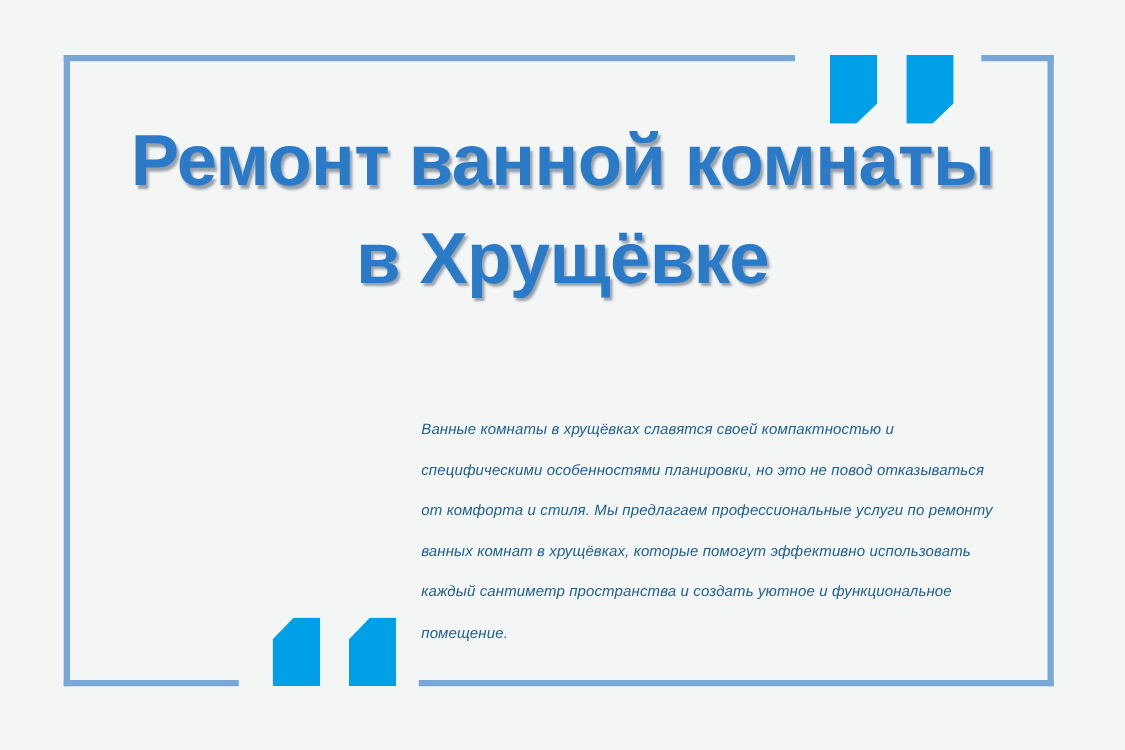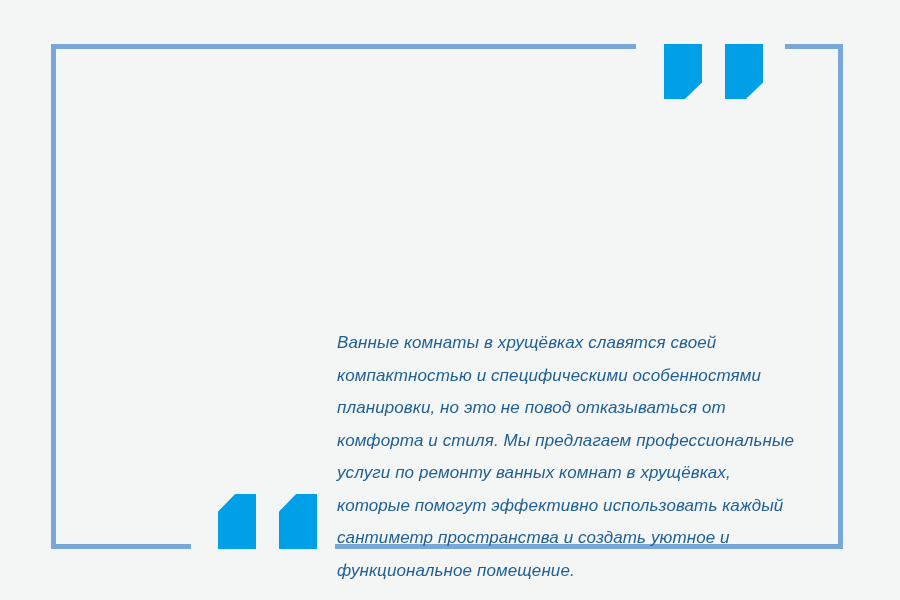--- a/index.html
+++ b/index.html
@@ -115,21 +115,21 @@
 
   
   #body-text {
     position: absolute;
     left: 337px;
     top: 327px;
     width: 468px;
     font-family: "Liberation Sans Narrow", "Liberation Sans", sans-serif;
     font-style: italic;
     font-weight: normal;
-    font-size: 17px;
+    font-size: 12px;
     line-height: 32.5px;
     color: #1f5f93;
     letter-spacing: 0.1px;
   }
 </style>
 </head>
 <body>
 
 <div id="banner">
 
@@ -143,16 +143,18 @@
   <div class="quote-group" id="quotes-top">
     <div class="quote-mark quote-close"></div>
     <div class="quote-mark quote-close"></div>
   </div>
 
   <div class="quote-group" id="quotes-bottom">
     <div class="quote-mark quote-open"></div>
     <div class="quote-mark quote-open"></div>
   </div>
 
+  <div id="title">Ремонт ванной комнаты
+в Хрущёвке</div>
 
   <div id="body-text">Ванные комнаты в хрущёвках славятся своей компактностью и специфическими особенностями планировки, но это не повод отказываться от комфорта и стиля. Мы предлагаем профессиональные услуги по ремонту ванных комнат в хрущёвках, которые помогут эффективно использовать каждый сантиметр пространства и создать уютное и функциональное помещение.</div>
 
 </div>
 
 </body></html>

